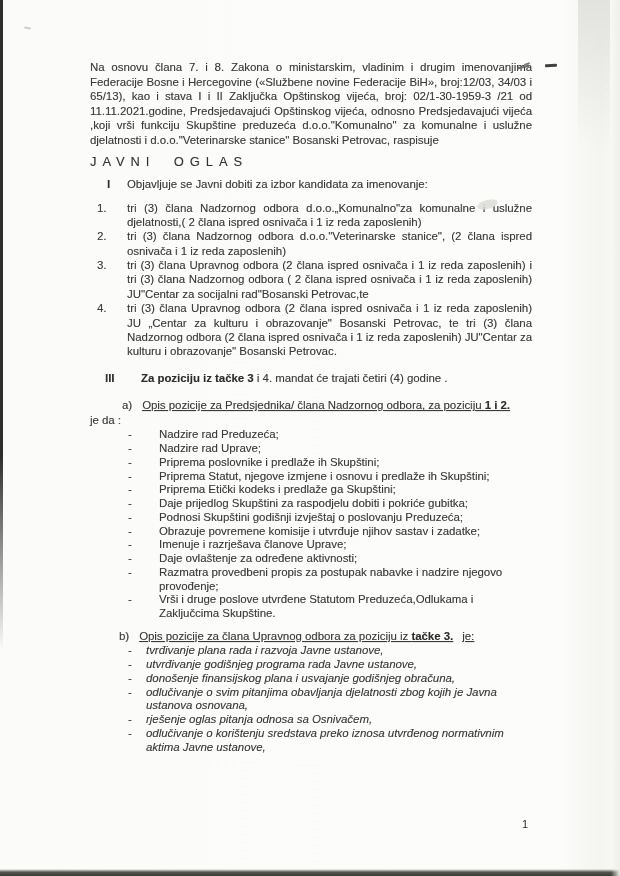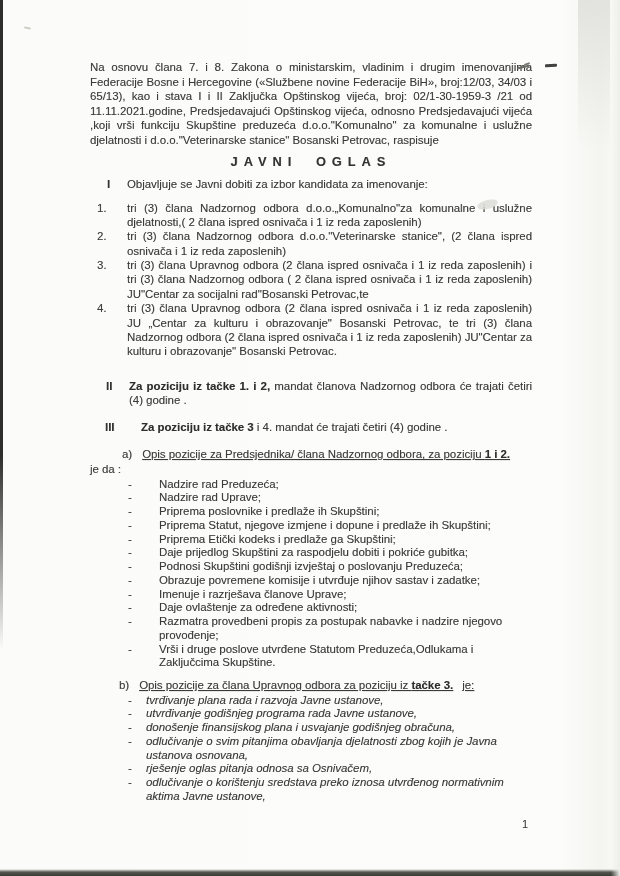--- a/index.html
+++ b/index.html
@@ -10,21 +10,21 @@
     font-family:"Liberation Sans", sans-serif;
     color:#3a3a38;
   }
   .content{
     position:absolute;left:90px;top:60px;width:442px;
     font-size:11.4px;line-height:14.6px;
     text-shadow:0.3px 0.3px 0.35px rgba(56,56,54,0.35);
   }
   .intro{margin:0;text-align:justify;}
   .doc-title{
-    margin:7px 0 0;text-align:center;font-weight:bold;
+    margin:7px 0 0;text-align:left;font-weight:normal;
     font-size:12.8px;letter-spacing:6px;word-spacing:9px;color:#333331;
   }
   .sec-row{display:flex;}
   .sec-marker{flex:0 0 auto;font-weight:bold;color:#333331;}
   .sec-text{flex:1;margin:0;text-align:justify;}
   .sec-i{margin-top:8px;}
   .sec-i .sec-marker{margin-left:17px;width:20px;}
   .num-list{margin-top:9px;line-height:14.35px;}
   .li-row{display:flex;}
   .num-list .li-marker{flex:0 0 30px;margin-left:7px;}
@@ -93,24 +93,20 @@
         <div class="li-row">
           <span class="li-marker">3.</span>
           <span class="li-text">tri (3) člana Upravnog odbora (2 člana ispred osnivača i 1 iz reda zaposlenih) i tri (3) člana Nadzornog odbora ( 2 člana ispred osnivača i 1 iz reda zaposlenih) JU"Centar za socijalni rad"Bosanski Petrovac,te</span>
         </div>
         <div class="li-row">
           <span class="li-marker">4.</span>
           <span class="li-text">tri (3) člana Upravnog odbora (2 člana ispred osnivača i 1 iz reda zaposlenih) JU „Centar za kulturu i obrazovanje" Bosanski Petrovac, te tri (3) člana Nadzornog odbora (2 člana ispred osnivača i 1 iz reda zaposlenih) JU"Centar za kulturu i obrazovanje" Bosanski Petrovac.</span>
         </div>
       </div>
 
-    <div class="sec-row sec-ii">
-      <span class="sec-marker">II</span>
-      <p class="sec-text"><b>Za poziciju iz tačke 1. i 2,</b><span> mandat članova Nadzornog odbora  će trajati četiri (4) godine .</span></p>
-    </div>
 
     <div class="sec-row sec-iii">
       <span class="sec-marker">III</span>
       <p class="sec-text"><b>Za poziciju iz tačke 3</b><span> i 4. mandat  će trajati četiri (4) godine .</span></p>
     </div>
 
     <p class="sub-line sub-a"><span class="sub-label">a)</span><span>Opis pozicije za Predsjednika/ člana Nadzornog odbora, za poziciju </span><b>1 i 2.</b></p>
     <p class="je-da">je da :</p>
 
     <div class="dash-list a-list">
@@ -121,21 +117,21 @@
         <div class="li-row">
           <span class="li-marker">-</span>
           <span class="li-text">Nadzire rad Uprave;</span>
         </div>
         <div class="li-row">
           <span class="li-marker">-</span>
           <span class="li-text">Priprema poslovnike i predlaže ih Skupštini;</span>
         </div>
         <div class="li-row">
           <span class="li-marker">-</span>
-          <span class="li-text">Priprema Statut, njegove izmjene i dopune i predlaže ih Skupštini;</span>
+          <span class="li-text">Priprema Statut, njegove izmjene i osnovu i predlaže ih Skupštini;</span>
         </div>
         <div class="li-row">
           <span class="li-marker">-</span>
           <span class="li-text">Priprema Etički kodeks i predlaže ga Skupštini;</span>
         </div>
         <div class="li-row">
           <span class="li-marker">-</span>
           <span class="li-text">Daje prijedlog Skupštini za raspodjelu dobiti i pokriće gubitka;</span>
         </div>
         <div class="li-row">

